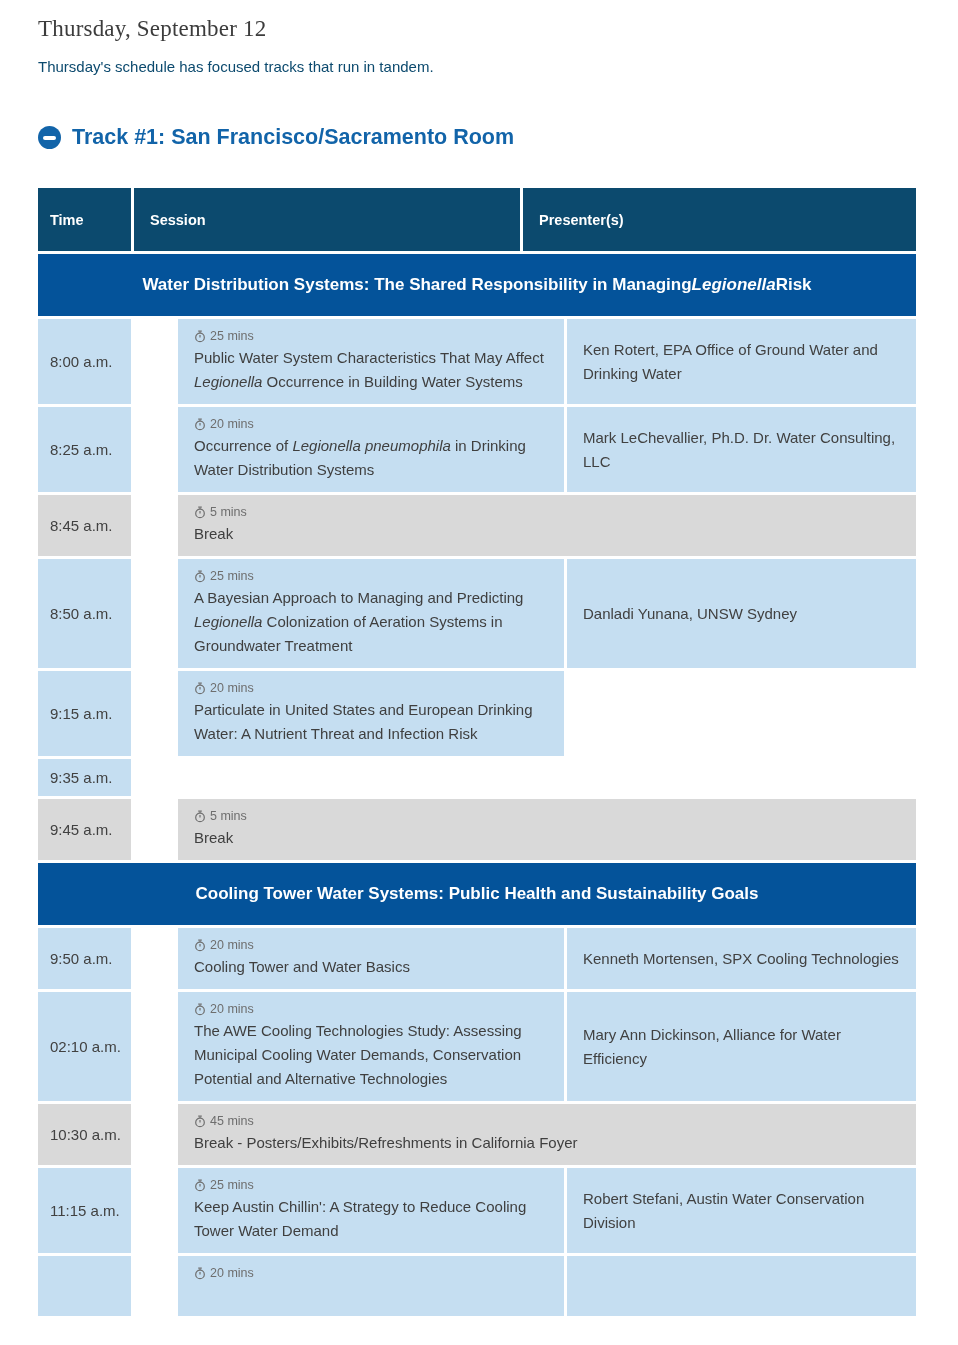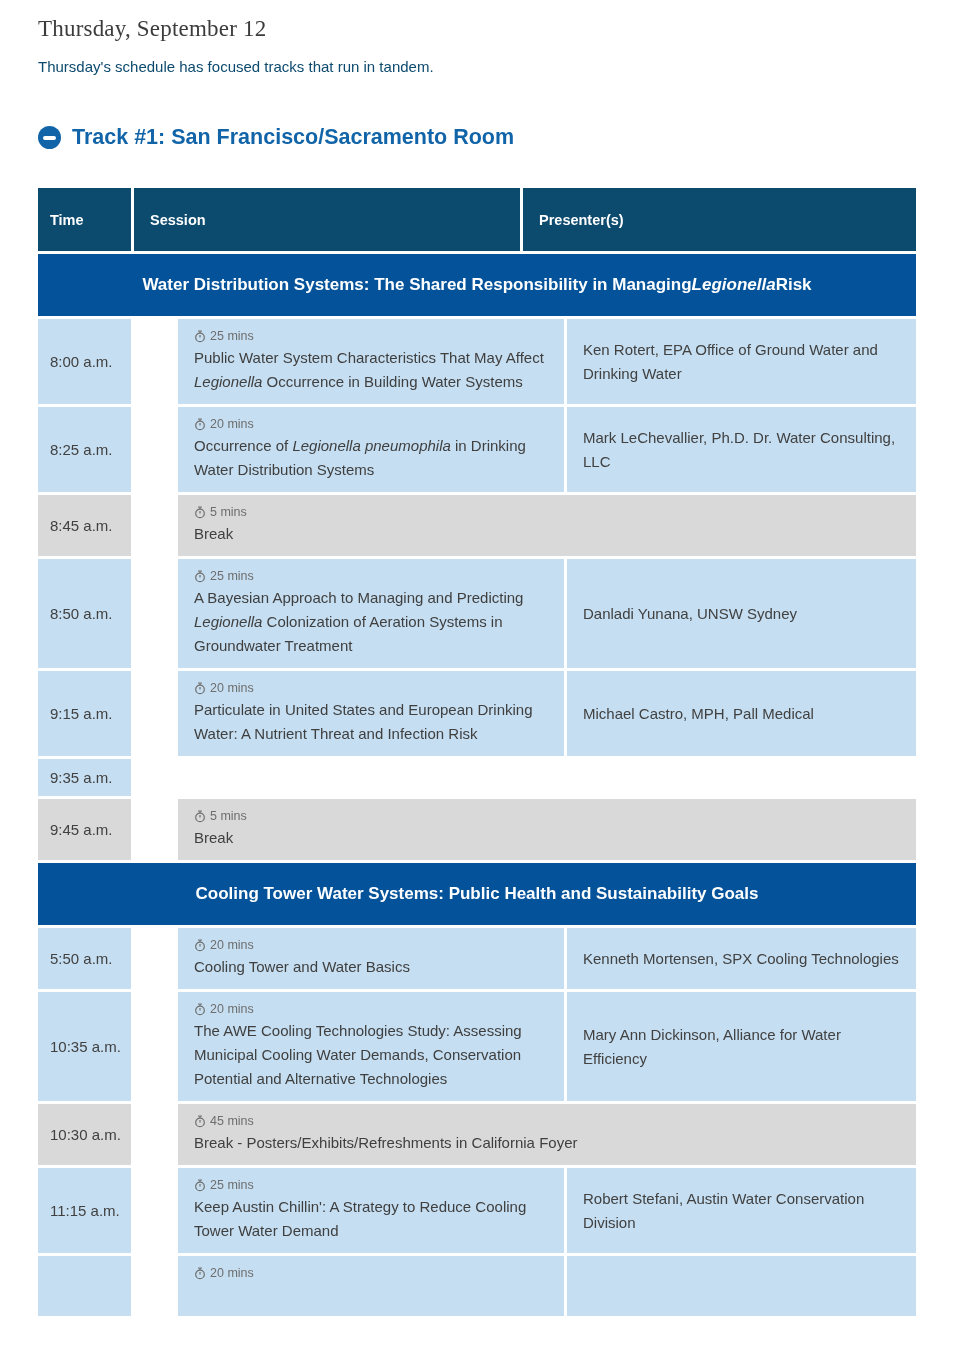--- a/index.html
+++ b/index.html
@@ -194,21 +194,20 @@
                     <line x1="4.2" y1="1.1" x2="7.8" y2="1.1"></line>
                     <line x1="6" y1="7.4" x2="6" y2="5.1"></line>
                   </g>
                 </svg>
               </span>
 <span>20 mins</span>
             </div>
             <div class="session-title"><span>Particulate in United States and European Drinking Water: A Nutrient Threat and Infection Risk</span></div>
           </div>
         </div>
-        <div class="cell cell-presenter bg-blue">Michael Castro, MPH, Pall Medical</div>
       </div>
       <div class="trow row-std">
         <div class="cell cell-time bg-blue">9:35 a.m.</div>
       </div>
       <div class="trow row-std">
         <div class="cell cell-time bg-gray">9:45 a.m.</div>
         <div class="cell cell-mid bg-gray cell-span">
           <div class="session-cell-inner">
             <div class="duration">
   <span class="stopwatch-icon">
@@ -224,21 +223,21 @@
 <span>5 mins</span>
             </div>
             <div class="session-title"><span>Break</span></div>
           </div>
         </div>
       </div>
       <div class="band-row">
         <span>Cooling Tower Water Systems: Public Health and Sustainability Goals</span>
       </div>
       <div class="trow row-std">
-        <div class="cell cell-time bg-blue">5:50 a.m.</div>
+        <div class="cell cell-time bg-blue">9:50 a.m.</div>
         <div class="cell cell-mid bg-blue cell-session">
           <div class="session-cell-inner">
             <div class="duration">
   <span class="stopwatch-icon">
                 <svg width="12" height="13" viewBox="0 0 12 13">
                   <g fill="none" stroke="#6e6e6e" stroke-width="1.2">
                     <circle cx="6" cy="7.4" r="4.3"></circle>
                     <line x1="6" y1="3.1" x2="6" y2="1.4"></line>
                     <line x1="4.2" y1="1.1" x2="7.8" y2="1.1"></line>
                     <line x1="6" y1="7.4" x2="6" y2="5.1"></line>
@@ -246,21 +245,21 @@
                 </svg>
               </span>
 <span>20 mins</span>
             </div>
             <div class="session-title"><span>Cooling Tower and Water Basics</span></div>
           </div>
         </div>
         <div class="cell cell-presenter bg-blue">Kenneth Mortensen, SPX Cooling Technologies</div>
       </div>
       <div class="trow row-std">
-        <div class="cell cell-time bg-blue">10:35 a.m.</div>
+        <div class="cell cell-time bg-blue">02:10 a.m.</div>
         <div class="cell cell-mid bg-blue cell-session">
           <div class="session-cell-inner">
             <div class="duration">
   <span class="stopwatch-icon">
                 <svg width="12" height="13" viewBox="0 0 12 13">
                   <g fill="none" stroke="#6e6e6e" stroke-width="1.2">
                     <circle cx="6" cy="7.4" r="4.3"></circle>
                     <line x1="6" y1="3.1" x2="6" y2="1.4"></line>
                     <line x1="4.2" y1="1.1" x2="7.8" y2="1.1"></line>
                     <line x1="6" y1="7.4" x2="6" y2="5.1"></line>

